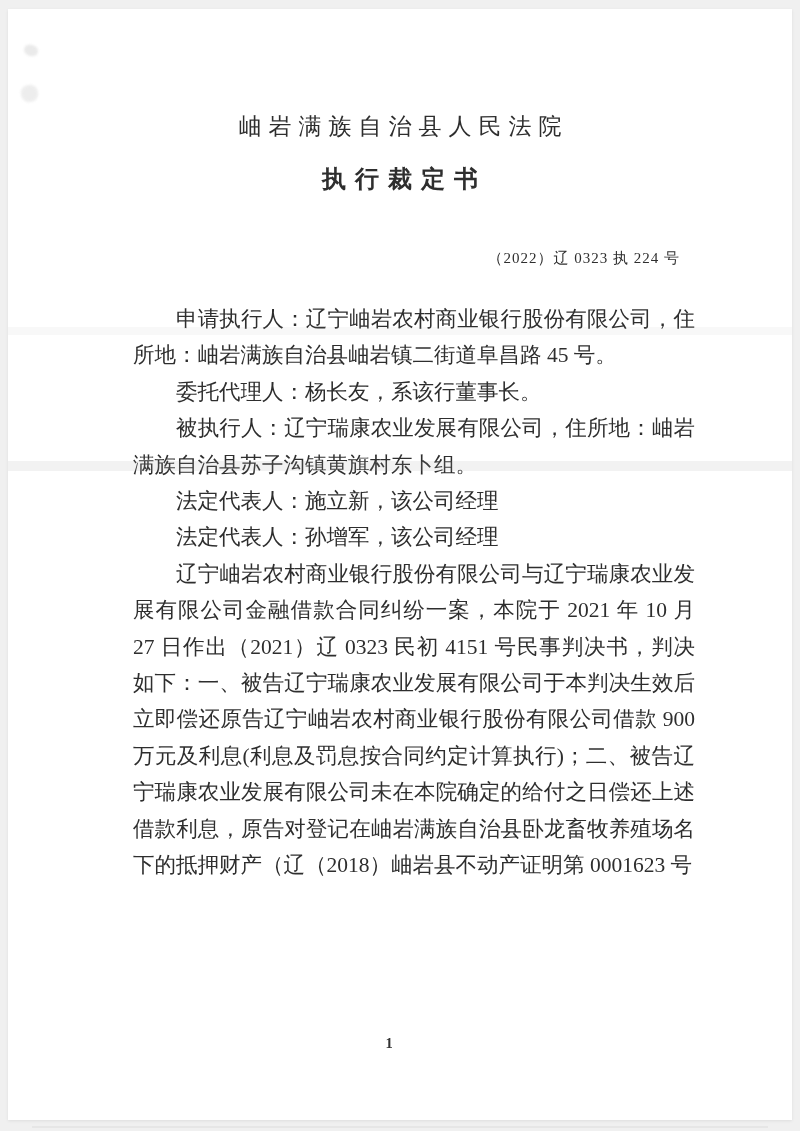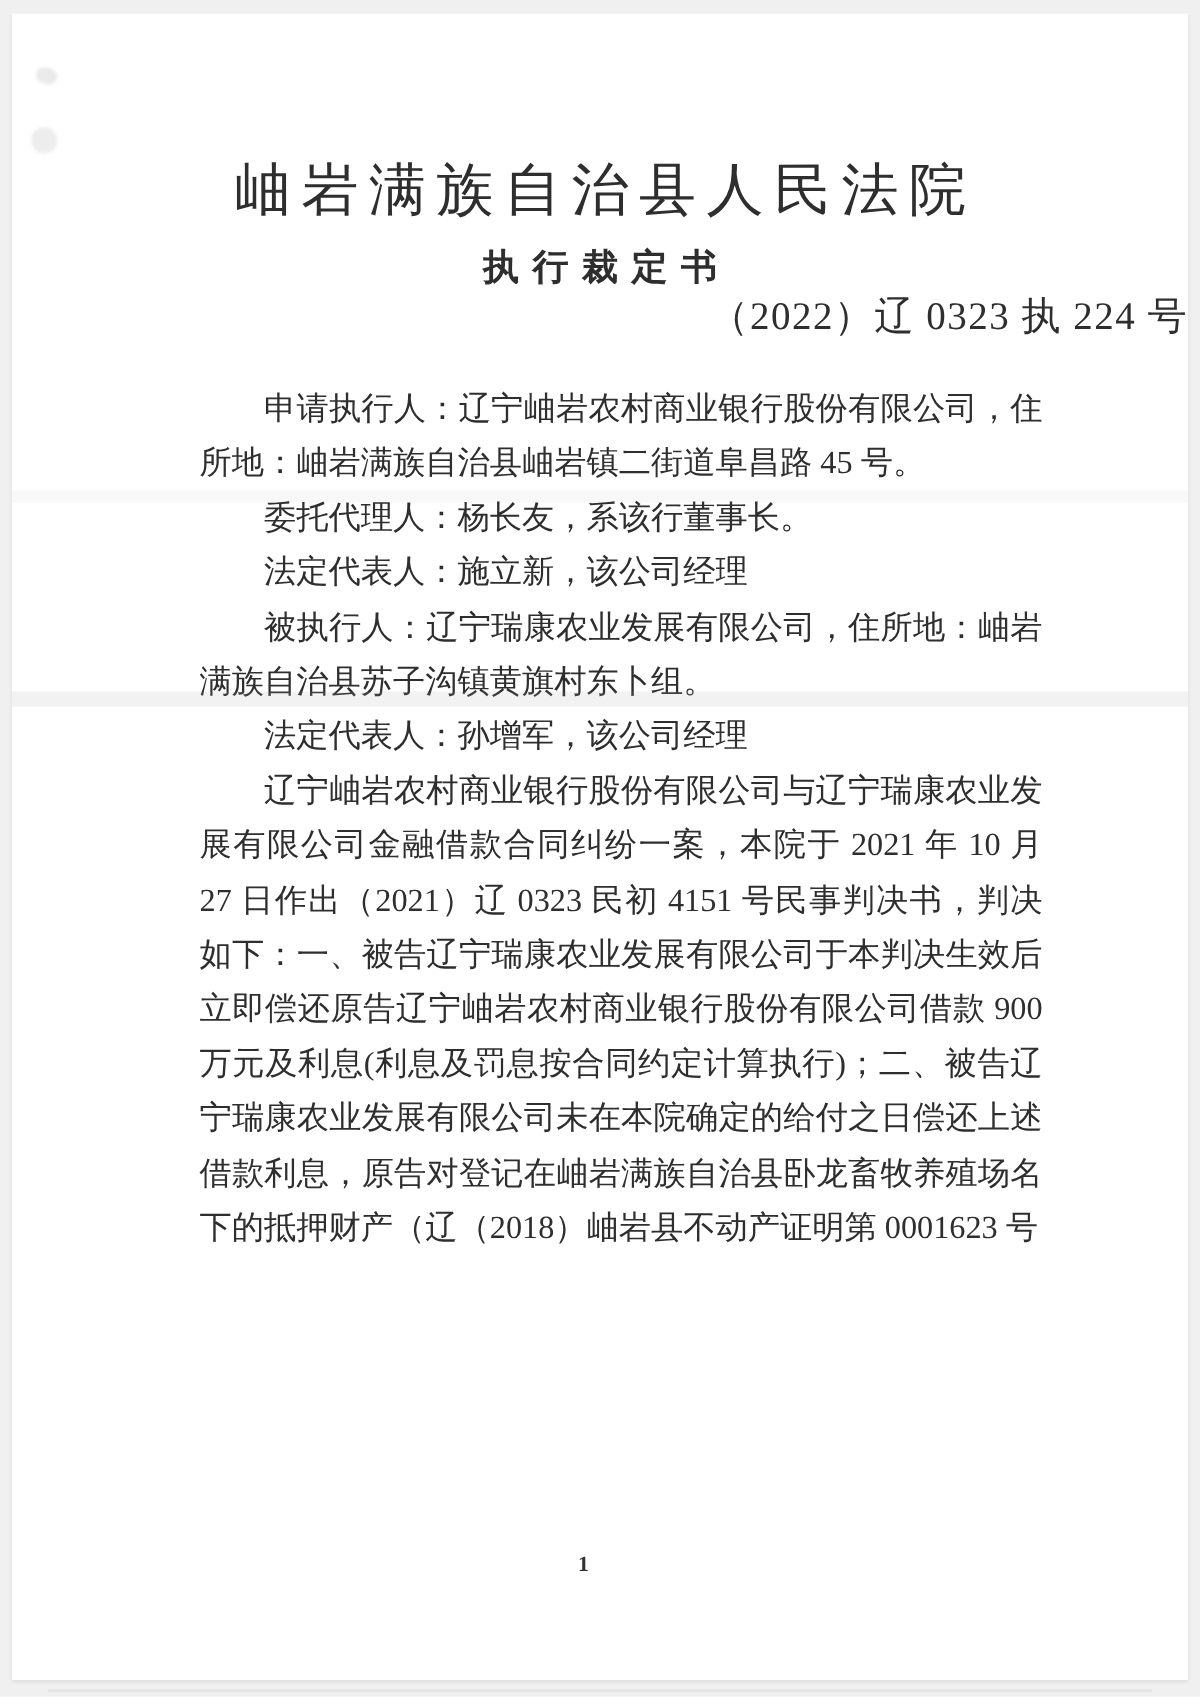--- a/index.html
+++ b/index.html
@@ -39,34 +39,36 @@
   .streak.b1 { top: 318px; height: 8px;  background: rgba(170,170,170,0.08); }
   .streak.b2 { top: 452px; height: 10px; background: rgba(165,165,165,0.14); }
   .bottom-line {
     position: absolute; left: 32px; right: 32px; top: 1126px; height: 2px;
     background: #e6e6e6;
   }
   
   .court-name {
     margin: 101px 0 0 0;
     text-align: center;
-    font-size: 38px; font-weight: 500;
+    font-size: 23px; font-weight: 500;
     letter-spacing: 7px; text-indent: 7px;
     line-height: 34px;
   }
   .doc-title {
     margin: 18px 0 0 0;
     text-align: center;
     font-size: 24px; font-weight: 700;
     letter-spacing: 9px; text-indent: 9px;
     line-height: 34px;
   }
   .case-no {
+    margin-top: 47px;
     text-align: right;
-    font-size: 26px;
+    padding-right: 112px;
+    font-size: 15px;
     letter-spacing: 1px;
     line-height: 30px;
   }
   .doc-body {
     margin: 28px 0 4px 125px;
     width: 562px;
     font-size: 21.5px;
     line-height: 36.4px;
     text-align: justify;
     text-justify: inter-character;
@@ -97,22 +99,22 @@
 
     <h1 class="court-name">岫岩满族自治县人民法院</h1>
 
     <h2 class="doc-title">执行裁定书</h2>
 
     <div class="case-no">（2022）辽 0323 执 224 号</div>
 
     <div class="doc-body">
         <p>申请执行人：辽宁岫岩农村商业银行股份有限公司，住所地：岫岩满族自治县岫岩镇二街道阜昌路 45 号。</p>
         <p>委托代理人：杨长友，系该行董事长。</p>
+        <p>被执行人：辽宁瑞康农业发展有限公司，住所地：岫岩满族自治县苏子沟镇黄旗村东卜组。</p>
         <p>法定代表人：施立新，该公司经理</p>
-        <p>被执行人：辽宁瑞康农业发展有限公司，住所地：岫岩满族自治县苏子沟镇黄旗村东卜组。</p>
         <p>法定代表人：孙增军，该公司经理</p>
         <p>辽宁岫岩农村商业银行股份有限公司与辽宁瑞康农业发展有限公司金融借款合同纠纷一案，本院于 2021 年 10 月 27 日作出（2021）辽 0323 民初 4151 号民事判决书，判决如下：一、被告辽宁瑞康农业发展有限公司于本判决生效后立即偿还原告辽宁岫岩农村商业银行股份有限公司借款 900 万元及利息(利息及罚息按合同约定计算执行)；二、被告辽宁瑞康农业发展有限公司未在本院确定的给付之日偿还上述借款利息，原告对登记在岫岩满族自治县卧龙畜牧养殖场名下的抵押财产（辽（2018）岫岩县不动产证明第 0001623 号</p>
       </div>
 
     <div class="page-num">1</div>
 
   </div>
   <div class="bottom-line"></div>
 </div>
 

